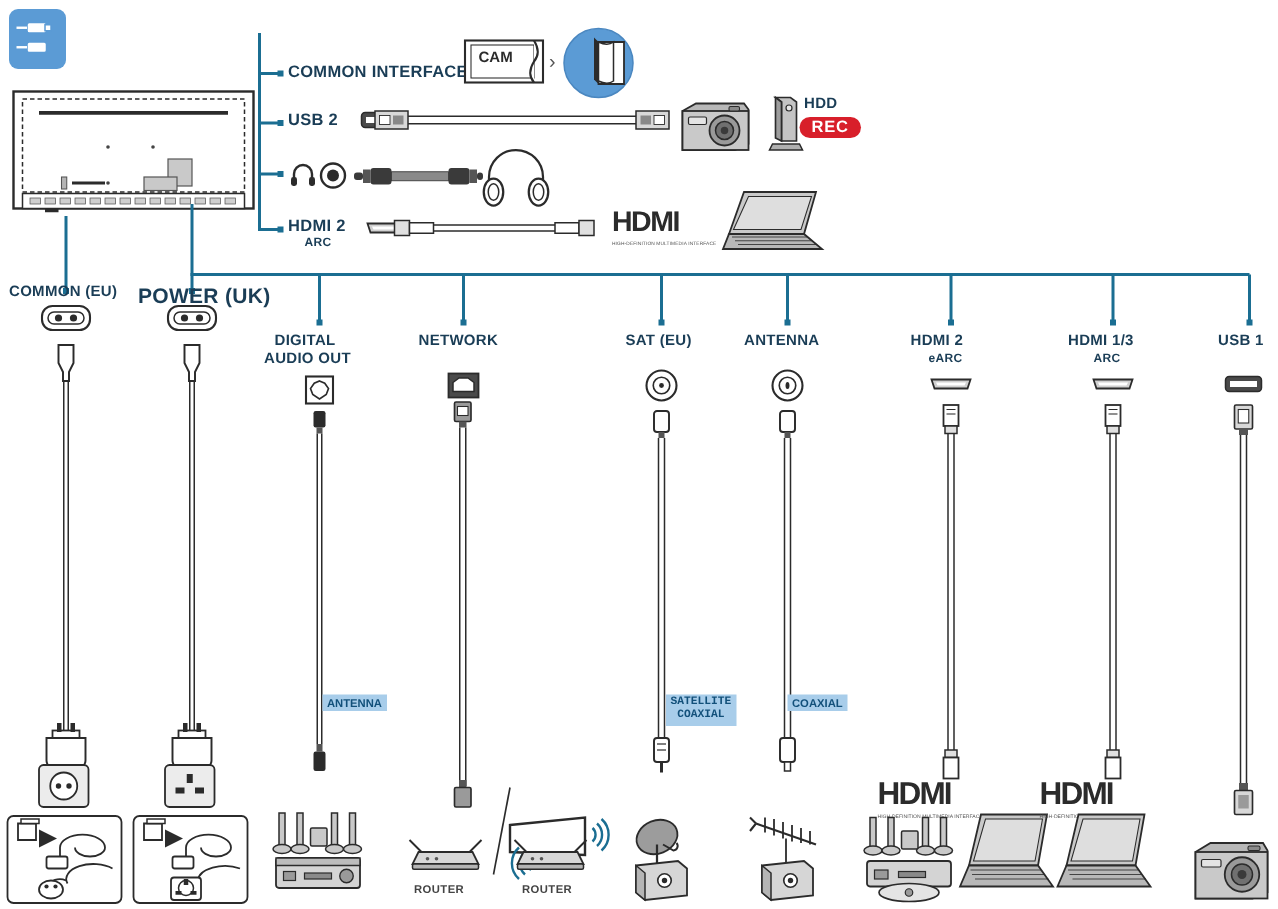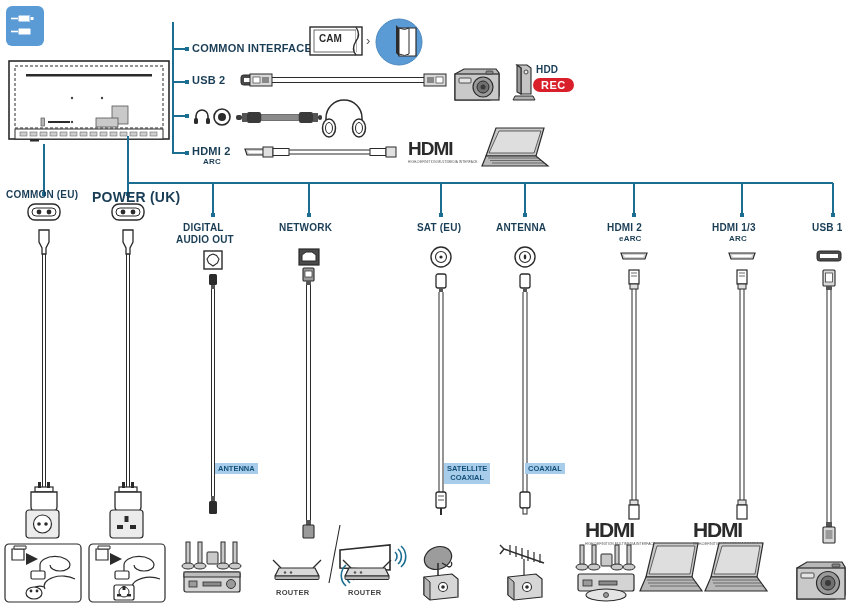--- a/index.html
+++ b/index.html
@@ -456,21 +456,21 @@
     <rect x="3" y="0" width="10" height="14" rx="2" fill="#fff" stroke="#2b2b2b" stroke-width="1.3"></rect>
     <rect x="6" y="14" width="4" height="4" fill="#555"></rect>
     <line x1="6" y1="18" x2="6" y2="218" stroke="#2b2b2b" stroke-width="1"></line>
     <line x1="10" y1="18" x2="10" y2="218" stroke="#2b2b2b" stroke-width="1"></line>
     <rect x="3" y="218" width="10" height="16" rx="2" fill="#fff" stroke="#2b2b2b" stroke-width="1.3"></rect>
     <line x1="5" y1="222" x2="11" y2="222" stroke="#2b2b2b" stroke-width=".8"></line>
     <line x1="5" y1="226" x2="11" y2="226" stroke="#2b2b2b" stroke-width=".8"></line>
     <rect x="7" y="234" width="2" height="7" fill="#2b2b2b"></rect>
   </svg>
 </div>
-<div class="abs cable-lbl" style="left:444px; top:463px;">
+<div class="abs cable-lbl" style="left:444px; top:463px;font-family:Liberation Mono, monospace;">
   <div>SATELLITE</div>
   <div>COAXIAL</div>
 </div>
 <div class="abs" style="left:418px; top:541px;">
   <svg width="48" height="62" viewBox="0 0 48 62">
     <ellipse cx="20" cy="17" rx="14" ry="11" transform="rotate(-22 20 17)" fill="#9c9c9c" stroke="#2b2b2b" stroke-width="1.2"></ellipse>
     <path d="M24 22 L31 26 a3 3 0 0 0 2 -5" fill="none" stroke="#2b2b2b" stroke-width="1.3"></path>
     <line x1="20" y1="22" x2="20" y2="35" stroke="#2b2b2b" stroke-width="1.5"></line>
     <path d="M6 36 L34 33 L40 38 L40 56 L12 59 L6 54 Z" fill="#d6d6d6" stroke="#2b2b2b" stroke-width="1.2"></path>
     <path d="M6 36 L12 41 L12 59 L6 54 Z" fill="#b5b5b5" stroke="#2b2b2b" stroke-width="1"></path>

